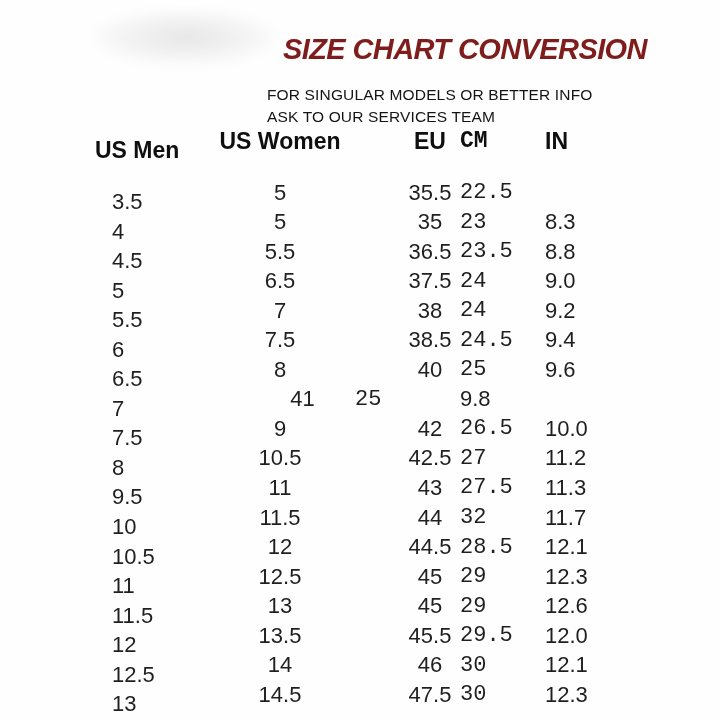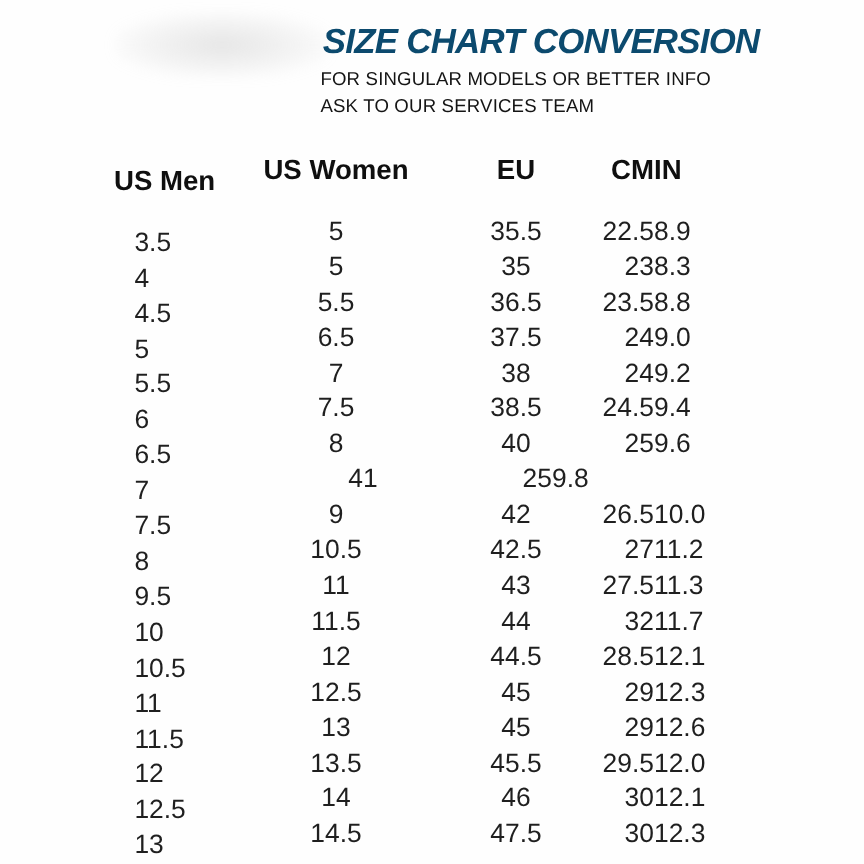--- a/index.html
+++ b/index.html
@@ -32,27 +32,27 @@
       rgba(255,255,255,0) 78%);
     filter: blur(5px);
   }
   .hdr {
     position: absolute;
     left: 265px;
     top: 16px;
     width: 440px;
   }
   .title {
-    margin: 4px;
+    margin: 18px;
     font-size: 29px;
     line-height: 1.1;
     font-weight: 900;
     font-style: italic;
     letter-spacing: -0.6px;
-    color: #0c4a6e;
+    color: #7f1d1d;
     white-space: nowrap;
   }
   .sub {
     margin: 1px 0 0 2px;
     font-size: 15.5px;
     line-height: 1.42;
     font-weight: 500;
     letter-spacing: 0.15px;
     color: #141414;
   }
@@ -77,21 +77,21 @@
   .trow {
     height: 29.55px;
     font-size: 22px;
     font-weight: 400;
     color: #1f1f1f;
   }
   .c1 { text-align: left; margin-top: 19px; }
   .trow .c1 { padding-left: 17px; }
   .c2 { text-align: center; }
   .c3 { text-align: center; padding-left: 45px; }
-  .c4 { text-align: right; }
+  .c4 { text-align: left; font-family: Liberation Mono, monospace; }
   .c5 { text-align: left; }
 </style>
 </head>
 <body>
 
 <div class="page">
   <div class="smudge"></div>
 
   <header class="hdr">
     <h1 class="title">SIZE CHART CONVERSION</h1>
@@ -108,21 +108,20 @@
       <div class="c3">EU</div>
       <div class="c4">CM</div>
       <div class="c5">IN</div>
     </div>
     <div class="tbody" id="tbody">
         <div class="trow">
           <div class="c1">3.5</div>
           <div class="c2">5</div>
           <div class="c3">35.5</div>
           <div class="c4">22.5</div>
-          <div class="c5">8.9</div>
         </div>
         <div class="trow">
           <div class="c1">4</div>
           <div class="c2">5</div>
           <div class="c3">35</div>
           <div class="c4">23</div>
           <div class="c5">8.3</div>
         </div>
         <div class="trow">
           <div class="c1">4.5</div>

